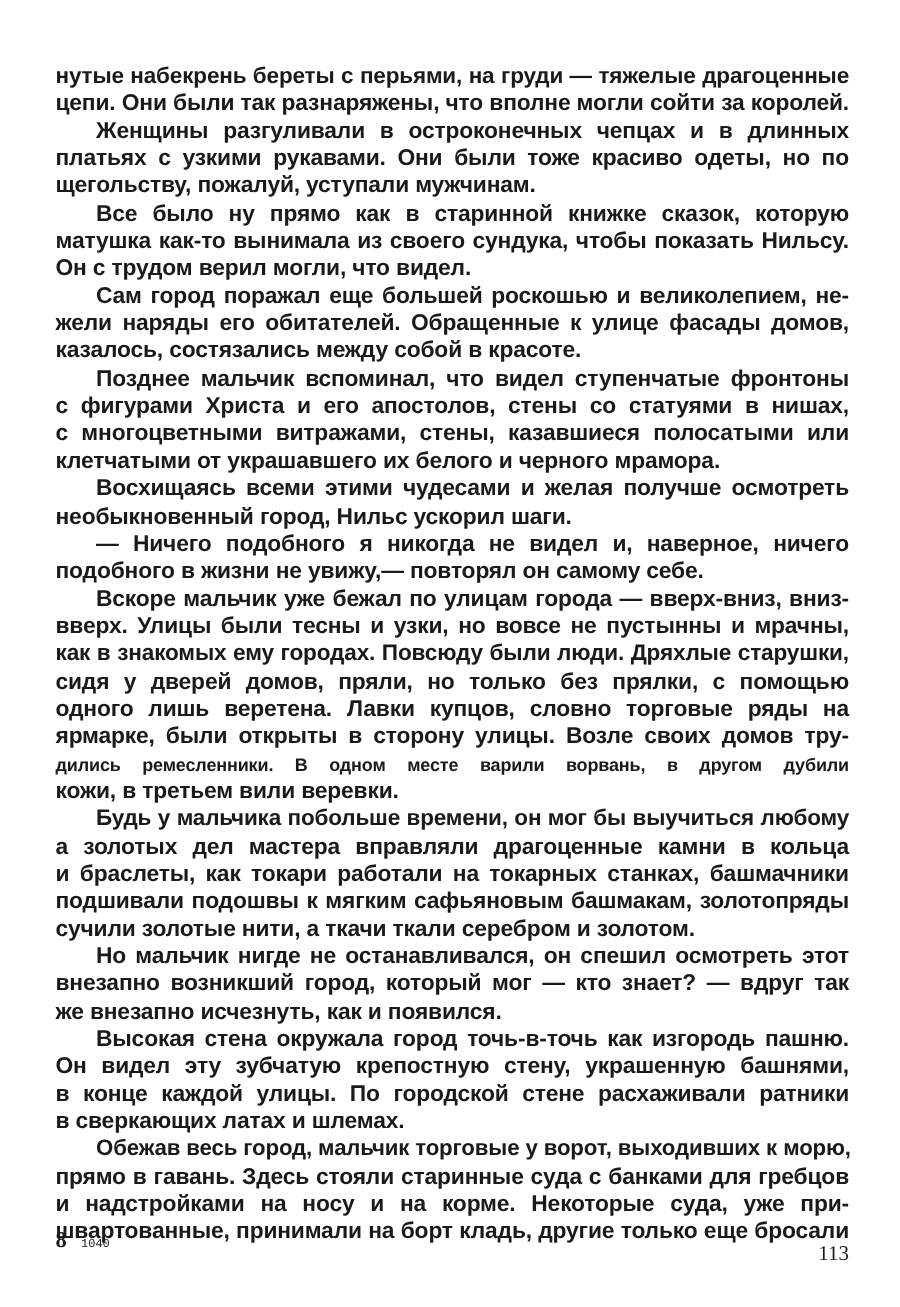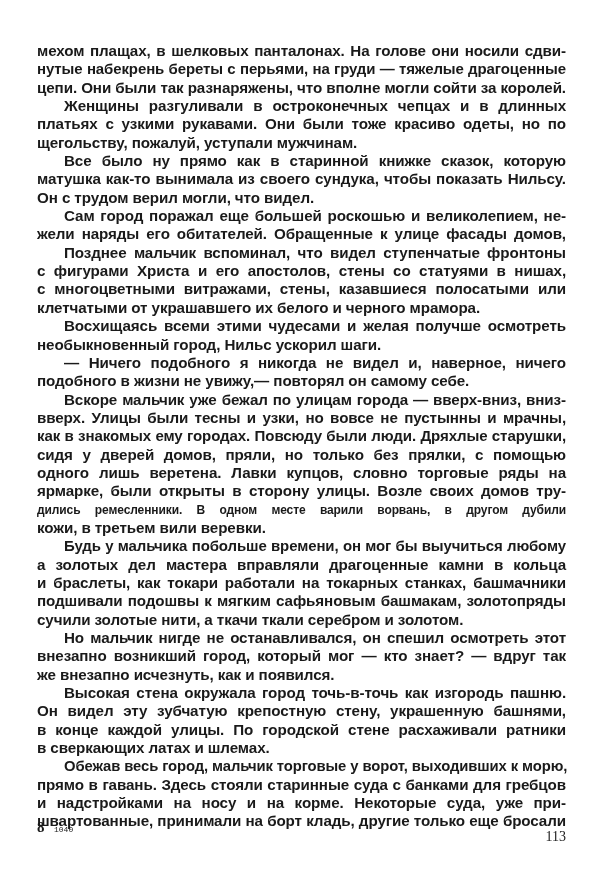--- a/index.html
+++ b/index.html
@@ -16,31 +16,31 @@
     .footer { position: absolute; top: 819px; left: 37px; width: 529px; height: 20px;
       font-family: "Liberation Serif", serif; color: #1a1a1a; }
     .sig { position: absolute; left: 0; top: 0; font-size: 15px; font-weight: bold; }
     .sig-code { position: absolute; left: 17px; top: 6px; font-size: 8px; font-family: Liberation Mono, monospace; }
     .page-num { position: absolute; right: 0; top: 0; font-size: 14px; margin-top: 10px; }
   </style>
 </head>
 <body>
 
 <div class="page" id="page-body">
-    <span class="line">мехом плащах, в шелковых панталонах. На голове они носили сдви-</span>
     <span class="line" style="font-size: 14.9947px;">нутые набекрень береты с перьями, на груди — тяжелые драгоценные</span>
     <span class="line">цепи. Они были так разнаряжены, что вполне могли сойти за королей.</span>
     <span class="line ind">Женщины разгуливали в остроконечных чепцах и в длинных</span>
     <span class="line">платьях с узкими рукавами. Они были тоже красиво одеты, но по</span>
     <span class="line last">щегольству, пожалуй, уступали мужчинам.</span>
     <span class="line ind">Все было ну прямо как в старинной книжке сказок, которую</span>
     <span class="line">матушка как-то вынимала из своего сундука, чтобы показать Нильсу.</span>
     <span class="line last">Он с трудом верил могли, что видел.</span>
     <span class="line ind">Сам город поражал еще большей роскошью и великолепием, не-</span>
     <span class="line">жели наряды его обитателей. Обращенные к улице фасады домов,</span>
+    <span class="line last">казалось, состязались между собой в красоте.</span>
     <span class="line ind">Позднее мальчик вспоминал, что видел ступенчатые фронтоны</span>
     <span class="line">с фигурами Христа и его апостолов, стены со статуями в нишах,</span>
     <span class="line">с многоцветными витражами, стены, казавшиеся полосатыми или</span>
     <span class="line last">клетчатыми от украшавшего их белого и черного мрамора.</span>
     <span class="line ind">Восхищаясь всеми этими чудесами и желая получше осмотреть</span>
     <span class="line last">необыкновенный город, Нильс ускорил шаги.</span>
     <span class="line ind">— Ничего подобного я никогда не видел и, наверное, ничего</span>
     <span class="line last">подобного в жизни не увижу,— повторял он самому себе.</span>
     <span class="line ind">Вскоре мальчик уже бежал по улицам города — вверх-вниз, вниз-</span>
     <span class="line">вверх. Улицы были тесны и узки, но вовсе не пустынны и мрачны,</span>

